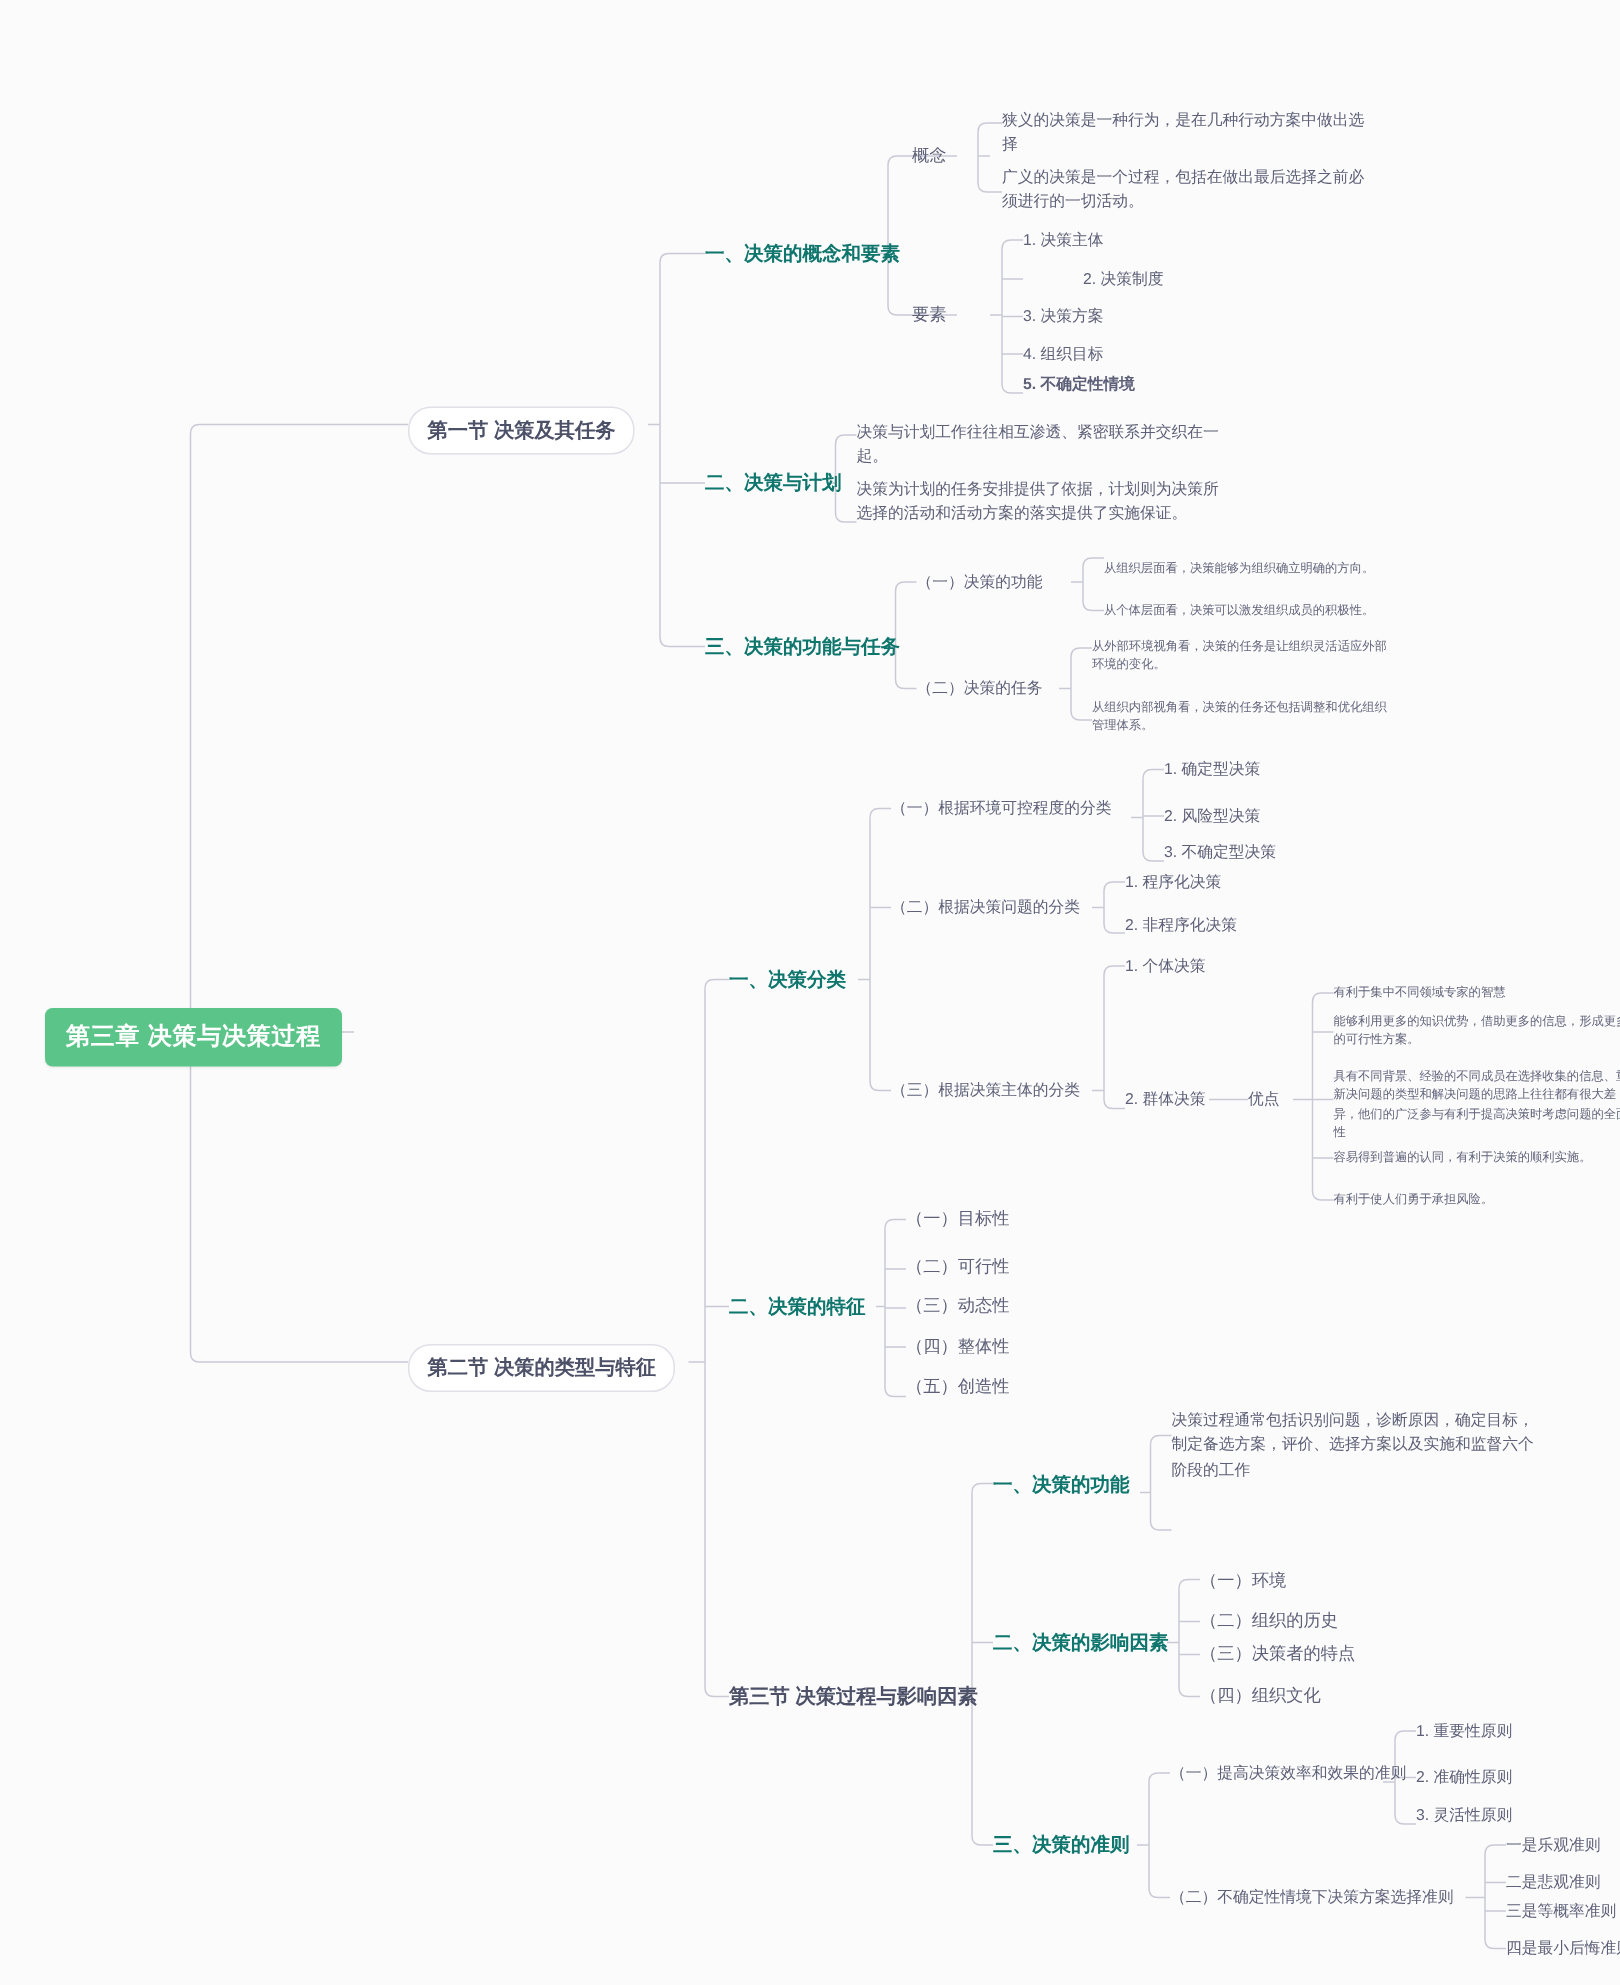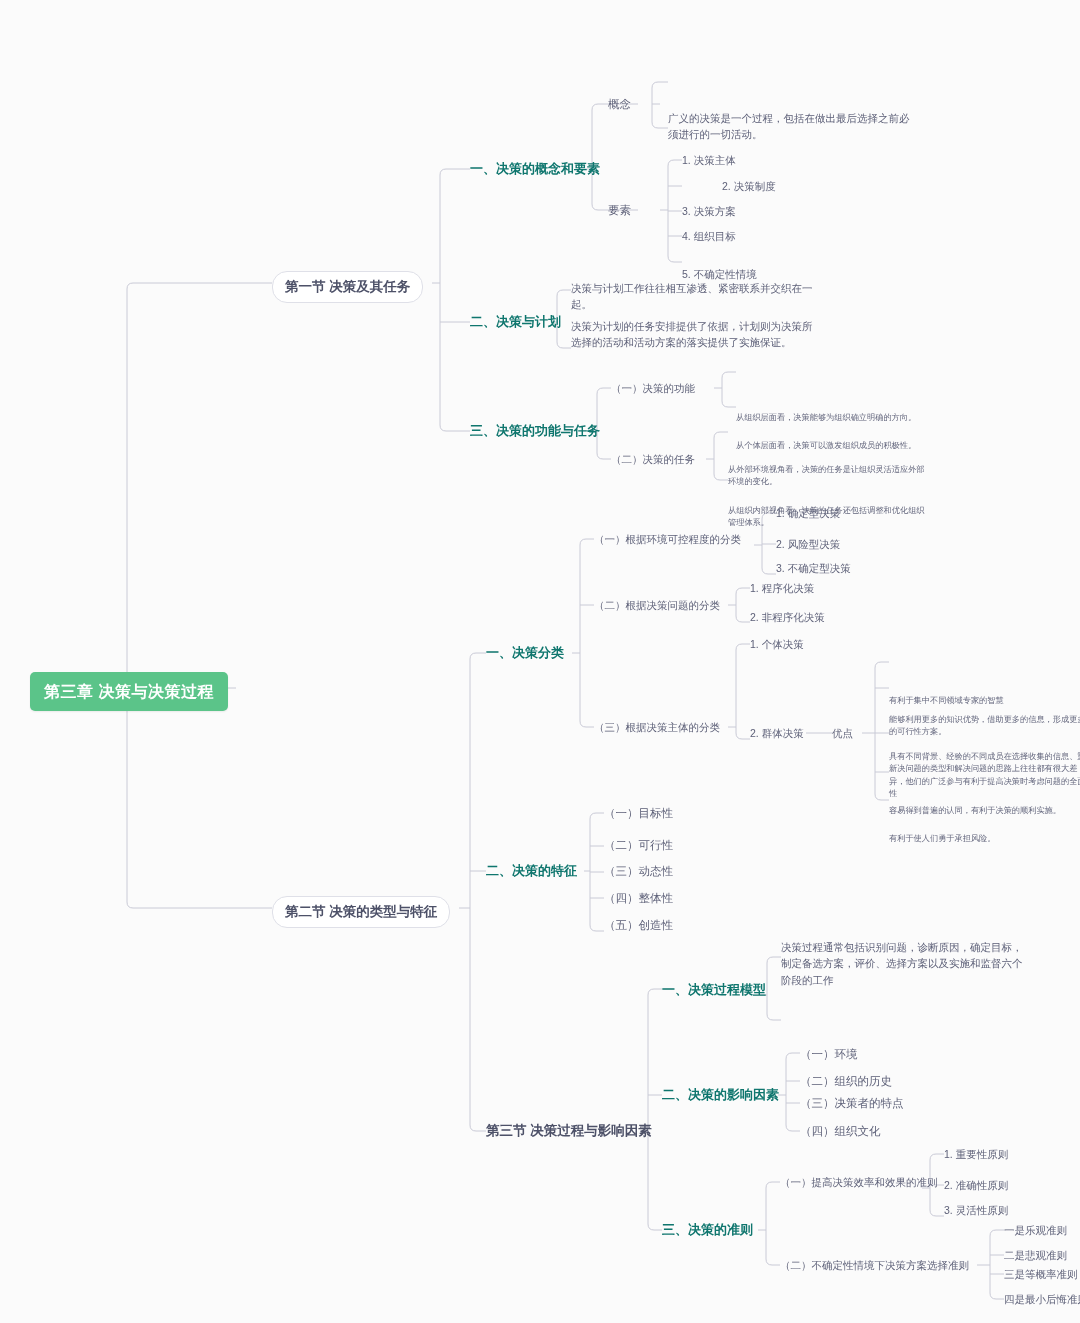--- a/index.html
+++ b/index.html
@@ -34,21 +34,21 @@
 
   .lvl2{font-size:13px;font-weight:600;color:#0f766e;}
   .lvl3{font-size:11.5px;color:#5d6078;}
   .lvl4{font-size:10.5px;color:#5d6078;}
   .leaf{font-size:10.5px;color:#5d6078;}
 
   
   .para{white-space:normal;font-size:10.5px;color:#5d6078;line-height:1.55;}
   .para.w250{width:250px;}
   .para.w245{width:245px;}
-  .tiny{font-size:8.2px;line-height:1.5;color:#62657c;margin-top:39px;}
+  .tiny{font-size:8.2px;line-height:1.5;color:#62657c;}
   .tiny.w200{width:200px;white-space:normal;}
 </style>
 </head>
 <body>
 
 <div id="canvas">
 
   <svg id="wires" viewBox="0 0 1080 1323">
 
     <path d="M236 688 H127 V289 Q127 283 133 283 H272"></path>
@@ -160,28 +160,29 @@
     <path d="M990 1274 H1004"></path>
   </svg>
 
   <div class="node root" style="left:30px;top:672px;">第三章 决策与决策过程</div>
 
   <div class="node sect" style="left:272px;top:271px;">第一节 决策及其任务</div>
 
   <div class="node lvl2" style="left:470px;top:160px;">一、决策的概念和要素</div>
 
   <div class="node lvl3" style="left:608px;top:96px;">概念</div>
+  <div class="node para w245" style="left:668px;top:72px;">狭义的决策是一种行为，是在几种行动方案中做出选择</div>
   <div class="node para w245" style="left:668px;top:110px;">广义的决策是一个过程，包括在做出最后选择之前必须进行的一切活动。</div>
 
   <div class="node lvl3" style="left:608px;top:202px;">要素</div>
   <div class="node leaf" style="left:682px;top:153px;">1. 决策主体</div>
   <div class="node leaf" style="left:682px;top:179px;margin-left:40px;">2. 决策制度</div>
   <div class="node leaf" style="left:682px;top:204px;">3. 决策方案</div>
   <div class="node leaf" style="left:682px;top:229px;">4. 组织目标</div>
-  <div class="node leaf" style="left:682px;top:267px;">5. 不确定性情境</div>
+  <div class="node leaf" style="left:682px;top:249px;font-weight:bold;">5. 不确定性情境</div>
 
   <div class="node lvl2" style="left:470px;top:313px;">二、决策与计划</div>
   <div class="node para w250" style="left:571px;top:318px;">决策为计划的任务安排提供了依据，计划则为决策所选择的活动和活动方案的落实提供了实施保证。</div>
   <div class="node para w250" style="left:571px;top:280px;">决策与计划工作往往相互渗透、紧密联系并交织在一起。</div>
 
   <div class="node lvl2" style="left:470px;top:422px;">三、决策的功能与任务</div>
 
   <div class="node lvl4" style="left:611px;top:381px;">（一）决策的功能</div>
   <div class="node tiny" style="left:736px;top:373px;">从组织层面看，决策能够为组织确立明确的方向。</div>
   <div class="node tiny" style="left:736px;top:401px;">从个体层面看，决策可以激发组织成员的积极性。</div>
@@ -217,21 +218,21 @@
 
   <div class="node lvl2" style="left:486px;top:862px;">二、决策的特征</div>
   <div class="node lvl3" style="left:604px;top:805px;">（一）目标性</div>
   <div class="node lvl3" style="left:604px;top:837px;">（二）可行性</div>
   <div class="node lvl3" style="left:604px;top:863px;">（三）动态性</div>
   <div class="node lvl3" style="left:604px;top:890px;">（四）整体性</div>
   <div class="node lvl3" style="left:604px;top:917px;">（五）创造性</div>
 
   <div class="node sect plain" style="left:486px;top:1121px;font-size:13.5px;">第三节 决策过程与影响因素</div>
 
-  <div class="node lvl2" style="left:662px;top:981px;">一、决策过程模型</div>
+  <div class="node lvl2" style="left:662px;top:981px;">一、决策的功能</div>
   <div class="node para w245" style="left:781px;top:939px;">决策过程通常包括识别问题，诊断原因，确定目标，制定备选方案，评价、选择方案以及实施和监督六个阶段的工作</div>
 
   <div class="node lvl2" style="left:662px;top:1086px;">二、决策的影响因素</div>
   <div class="node lvl3" style="left:800px;top:1046px;">（一）环境</div>
   <div class="node lvl3" style="left:800px;top:1073px;">（二）组织的历史</div>
   <div class="node lvl3" style="left:800px;top:1095px;">（三）决策者的特点</div>
   <div class="node lvl3" style="left:800px;top:1123px;">（四）组织文化</div>
 
   <div class="node lvl2" style="left:662px;top:1221px;">三、决策的准则</div>
 

